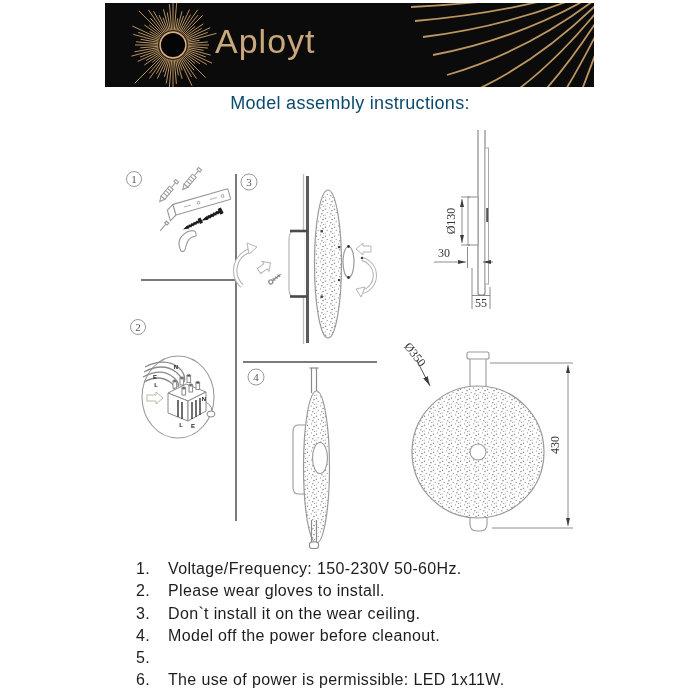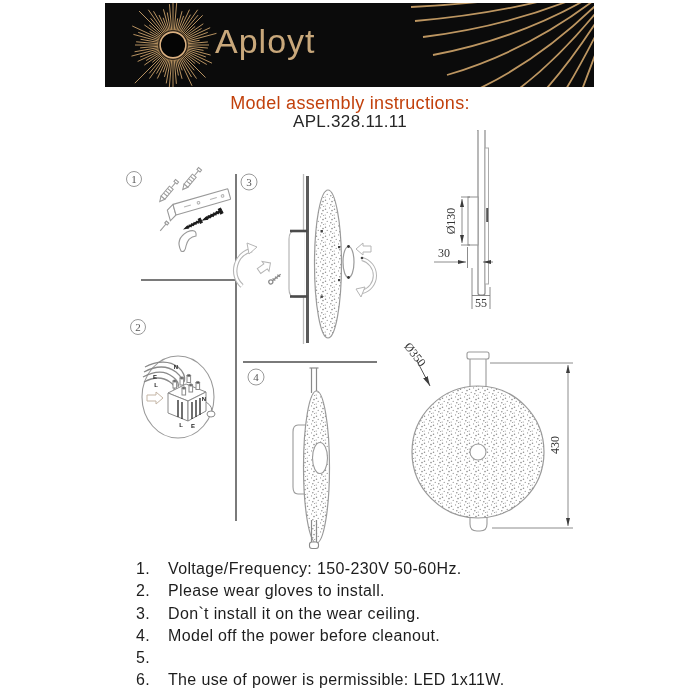--- a/index.html
+++ b/index.html
@@ -5,21 +5,21 @@
   html,body{margin:0;padding:0;background:#fff;}
   .page{position:relative;width:700px;height:700px;background:#ffffff;overflow:hidden;
         font-family:"Liberation Sans",sans-serif;}
   
   .banner{position:absolute;left:105px;top:3px;width:489px;height:84px;background:#0b0b0b;overflow:hidden;}
   .banner svg{position:absolute;left:0;top:0;}
   .brand-text{position:absolute;left:110px;top:21px;font-size:34px;font-weight:300;
               color:#c9a87b;letter-spacing:1px;line-height:1;}
   
   .title{position:absolute;left:0;top:93px;width:700px;text-align:center;
-         font-size:18px;font-weight:500;color:#c2410c;letter-spacing:.3px;}
+         font-size:18px;font-weight:500;color:#0c4a6e;letter-spacing:.3px;}
   .model{position:absolute;left:0;top:112px;width:700px;text-align:center;
          font-size:17px;font-weight:500;color:#262626;letter-spacing:.3px;}
   
   .figs{position:absolute;left:0;top:130px;}
   .dimtxt{font-family:"Liberation Serif",serif;font-size:12px;fill:#333;}
   .stepnum{font-family:"Liberation Serif",serif;font-size:11px;fill:#555;}
   .tinylab{font-family:"Liberation Sans",sans-serif;font-size:6px;font-weight:bold;fill:#222;}
   
   .instructions{position:absolute;left:136px;top:558px;width:470px;}
   .irow{display:flex;line-height:22.3px;font-size:16px;letter-spacing:.35px;
@@ -123,21 +123,20 @@
         <path d="M520,-28 Q460,76 410,116"></path>
         <path d="M520,-28 Q468,84 436,122"></path>
         <path d="M520,-28 Q476,90 462,126"></path>
         <path d="M520,-28 Q484,94 486,128"></path>
       </g>
     </svg>
     <div class="brand-text">Aployt</div>
   </header>
 
   <div class="title">Model assembly instructions:</div>
-  <div class="model">APL.328.11.11</div>
 
   <svg class="figs" width="700" height="428" viewBox="0 130 700 428">
     <defs>
       <marker id="mA" markerWidth="10" markerHeight="5" refX="10" refY="2.5" orient="auto-start-reverse">
         <path d="M0,0 L10,2.5 L0,5 Z" fill="#3c3c3c"></path>
       </marker>
       <pattern id="sp" width="9" height="9" patternUnits="userSpaceOnUse">
         <circle cx="1.5" cy="2.2" r="0.75" fill="#8d8d8d"></circle>
         <circle cx="5.6" cy="0.9" r="0.55" fill="#8d8d8d"></circle>
         <circle cx="8" cy="3.6" r="0.8" fill="#8d8d8d"></circle>

